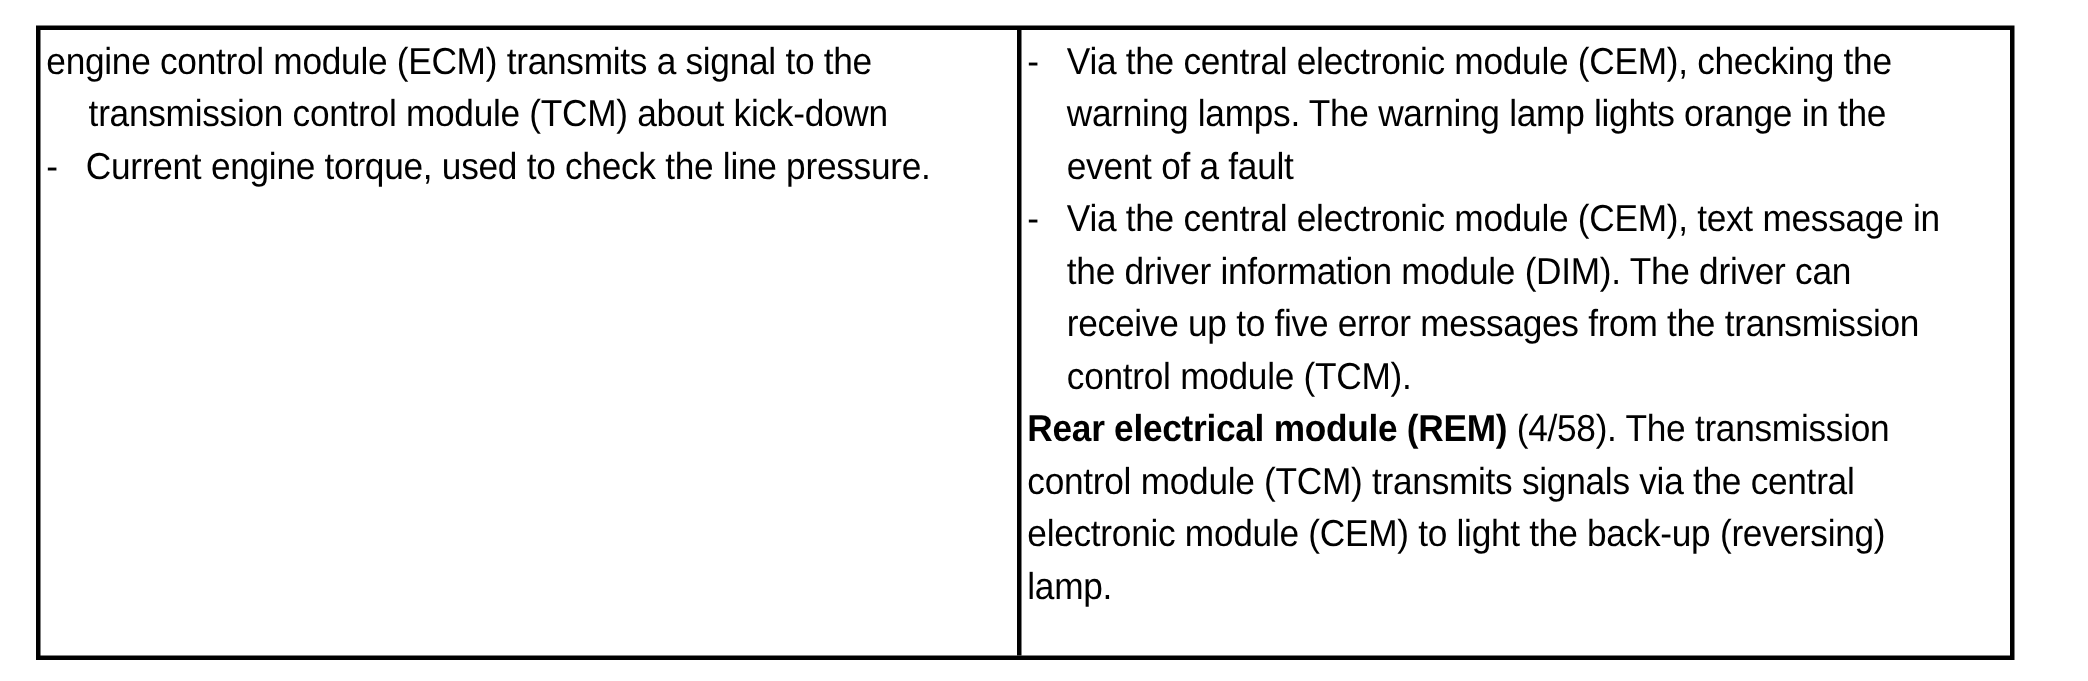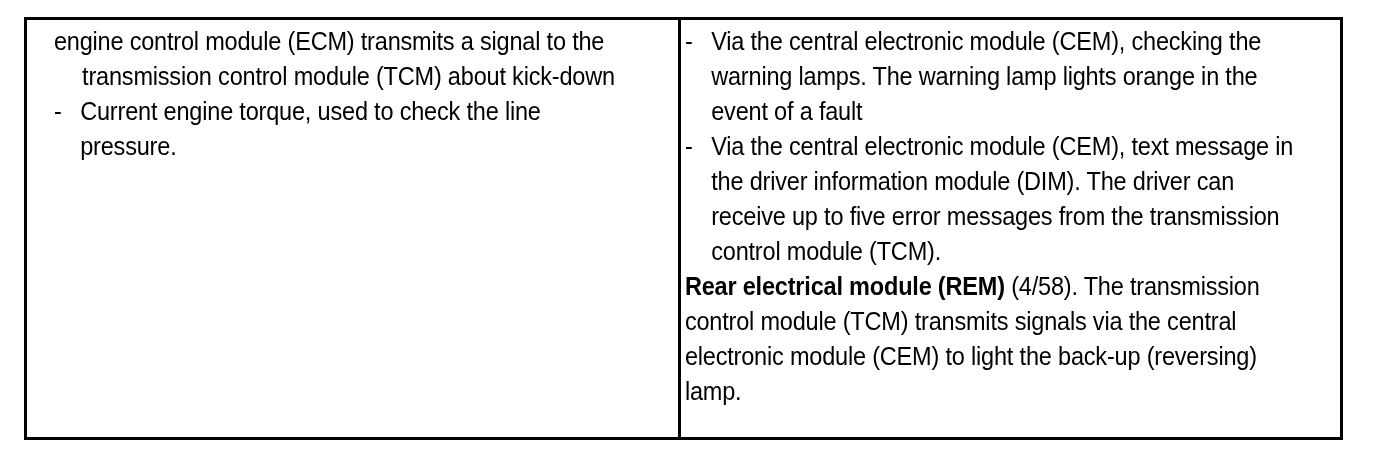--- a/index.html
+++ b/index.html
@@ -41,21 +41,20 @@
   .col {
     box-sizing: border-box;
     position: relative;
     padding: 0;
     overflow: hidden;
   }
 
   .col-left {
     width: 655px;
     border-right: 3px solid #000000;
-    padding-left: 23px;
   }
 
   .col-right {
     width: 661px;
   }
 
   .cell-inner {
     padding: 4px 2px 0 2px;
   }
 

